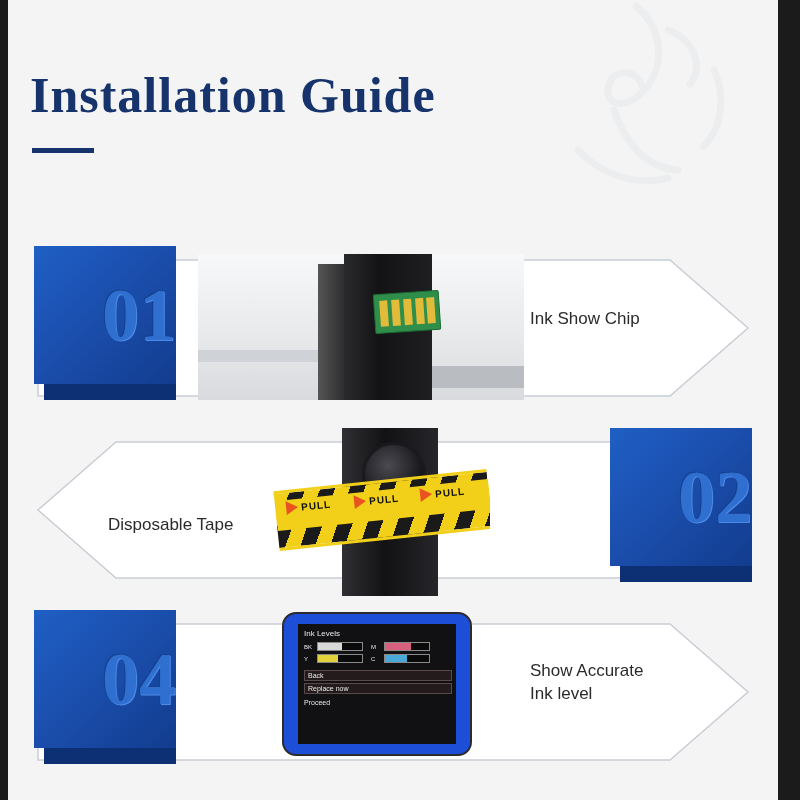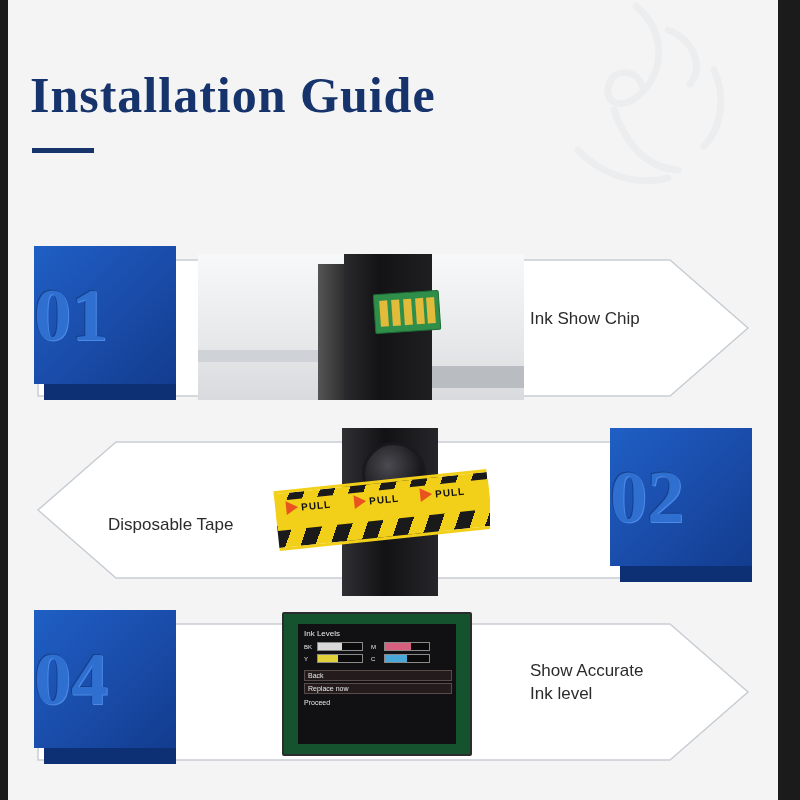--- a/index.html
+++ b/index.html
@@ -117,21 +117,21 @@
     position: absolute;
     left: 10px; top: 138px;
     width: 132px; height: 16px;
     background: #0d2f73;
   }
   .numblock .num {
     position: absolute;
     left: 0; top: 0;
     width: 142px; height: 138px;
     line-height: 138px;
-    text-align: left;
+    text-align: right;
     font-family: "Liberation Serif", serif;
     font-weight: bold;
     font-size: 74px;
     color: #2f6fd0;
     text-shadow: 1px 1px 0 #4d8ae6, -1px -1px 0 #15418f;
   }
 
   
   .caption {
     position: absolute;
@@ -234,23 +234,23 @@
     width: 0; height: 0;
     border-top: 7px solid transparent;
     border-bottom: 7px solid transparent;
     border-left: 12px solid #e8531f;
   }
 
   
   #photo-3 {
     left: 252px; top: 2px;
     width: 186px; height: 140px;
-    background: #14532d;
+    background: #1d4ed8;
     border: 2px solid #2c2c2e;
-    border-radius: 2px;
+    border-radius: 14px;
   }
   #photo-3 .lcd {
     position: absolute; left: 14px; top: 10px;
     width: 158px; height: 120px;
     background: #111113;
     padding: 4px;
     box-sizing: border-box;
     color: #e8e8e8;
     font-size: 7px;
   }

